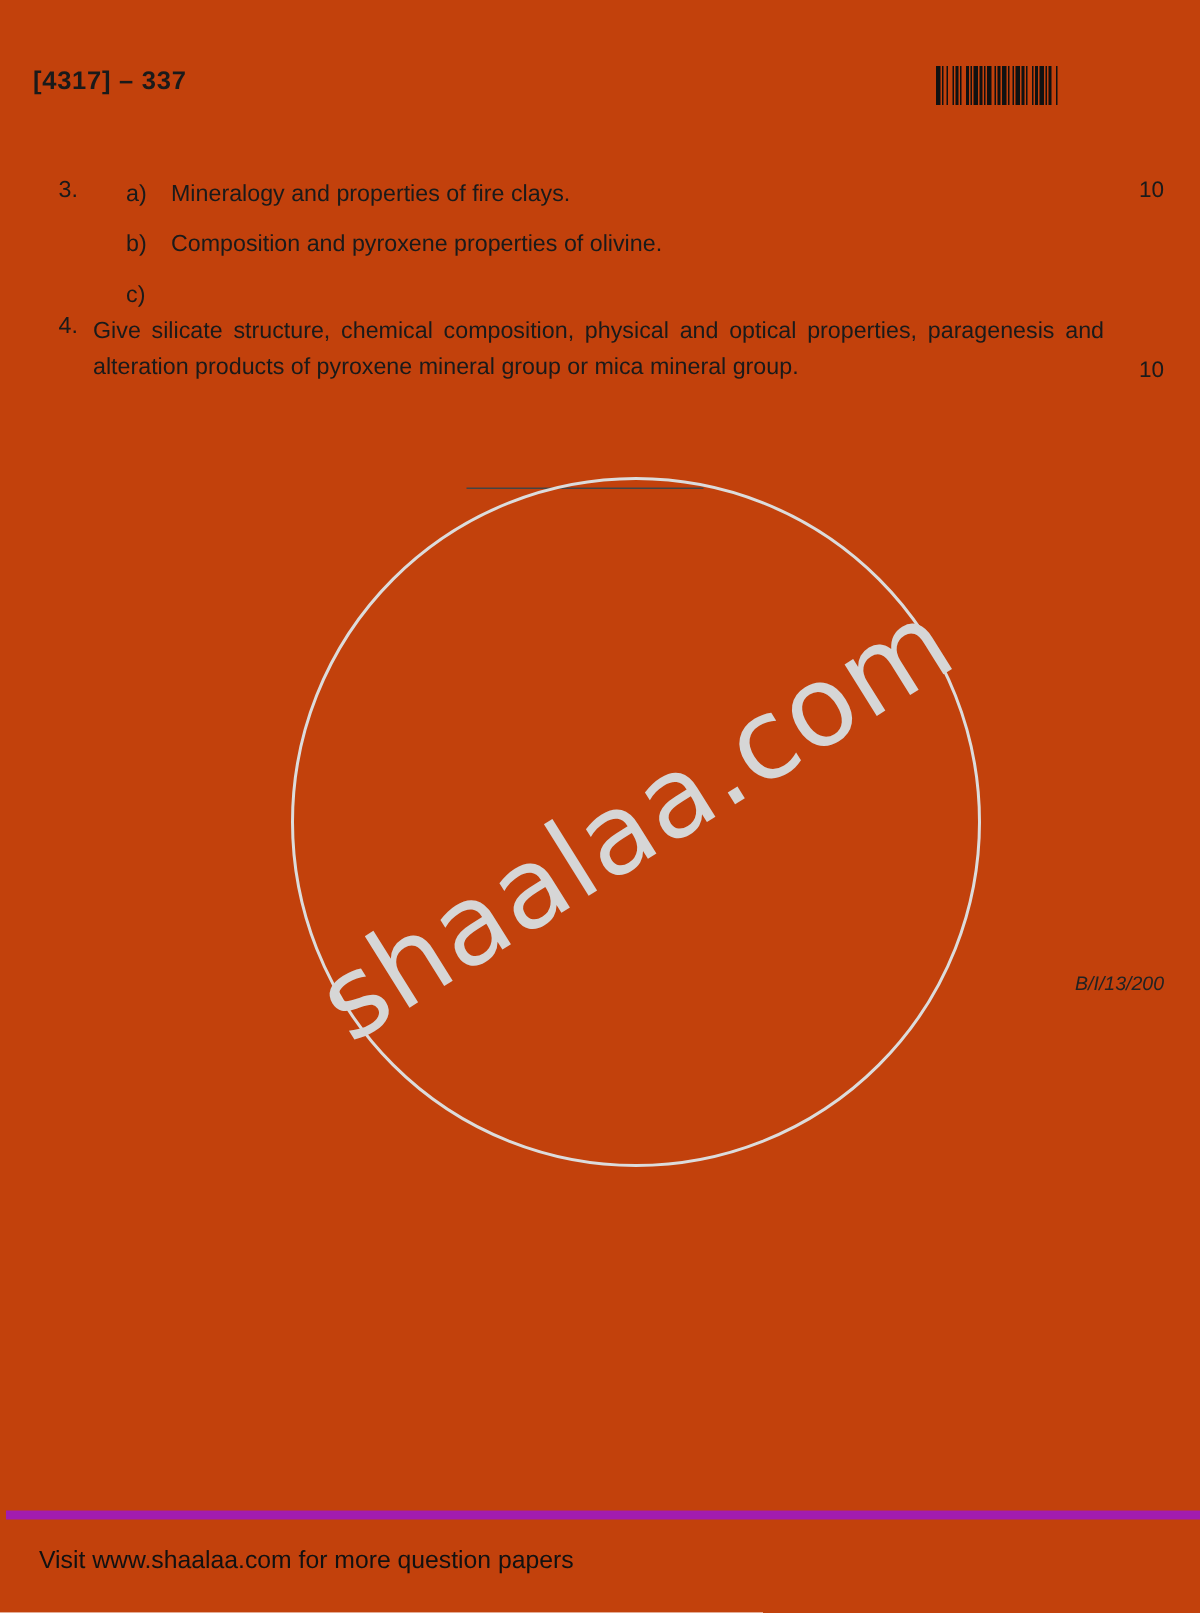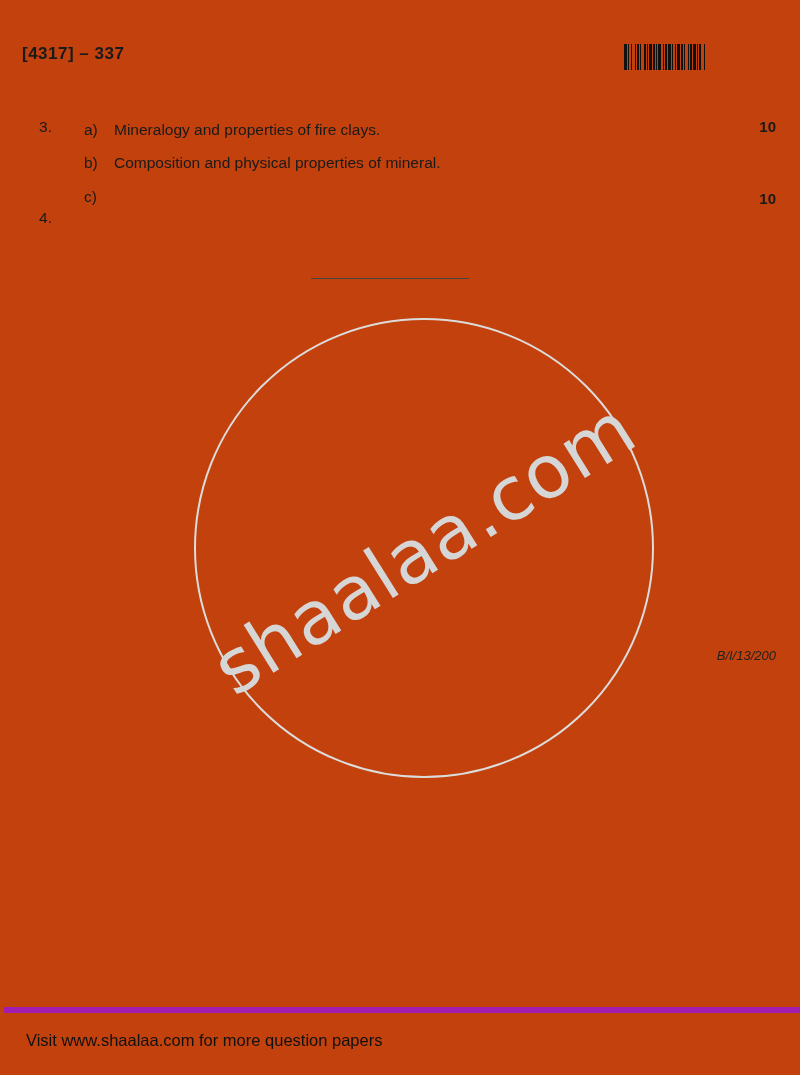--- a/index.html
+++ b/index.html
@@ -77,21 +77,21 @@
     font-size: 15.5px;
     line-height: 1.55;
     text-align: justify;
     padding-right: 20px;
   }
   .qtext.nojustify { text-align: left; }
   .marks {
     position: absolute;
     right: 24px;
     font-size: 15px;
-    font-weight: bold;
+    font-weight: normal;
   }
   .sub {
     position: relative;
     margin-top: 10px;
     padding-left: 60px;
     font-size: 15.5px;
     line-height: 1.5;
   }
   .sublabel {
     position: absolute;
@@ -249,32 +249,33 @@
     <div class="qrow">
       <div class="qnum">3.</div>
       <div class="marks">10</div>
 
       <div class="sub">
         <span class="sublabel">a)</span>
         <span class="subtext">Mineralogy and properties of fire clays.</span>
       </div>
       <div class="sub">
         <span class="sublabel">b)</span>
-        <span class="subtext">Composition and physical properties of mineral.</span>
+        <span class="subtext">Composition and pyroxene properties of olivine.</span>
       </div>
       <div class="sub">
         <span class="sublabel">c)</span>
       </div>
     </div>
 
     <div class="spacer-3-4"></div>
 
     <div class="qrow">
       <div class="qnum">4.</div>
       <div class="marks" style="bottom:2px;">10</div>
+      <div class="qtext">Give silicate structure, chemical composition, physical and optical properties, paragenesis and alteration products of pyroxene mineral group or mica mineral group.</div>
     </div>
 
     <div class="endrule"><span></span></div>
   </div>
 
   <div class="watermark">
     <div class="ring"></div>
     <div class="wtext">shaalaa.com</div>
   </div>
 

